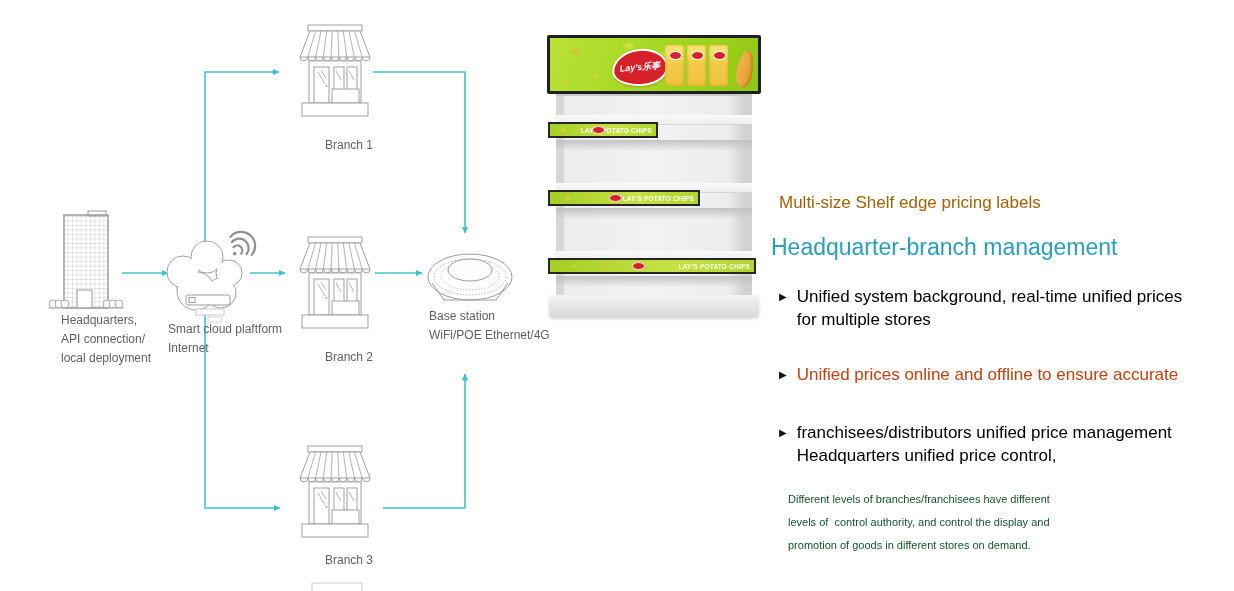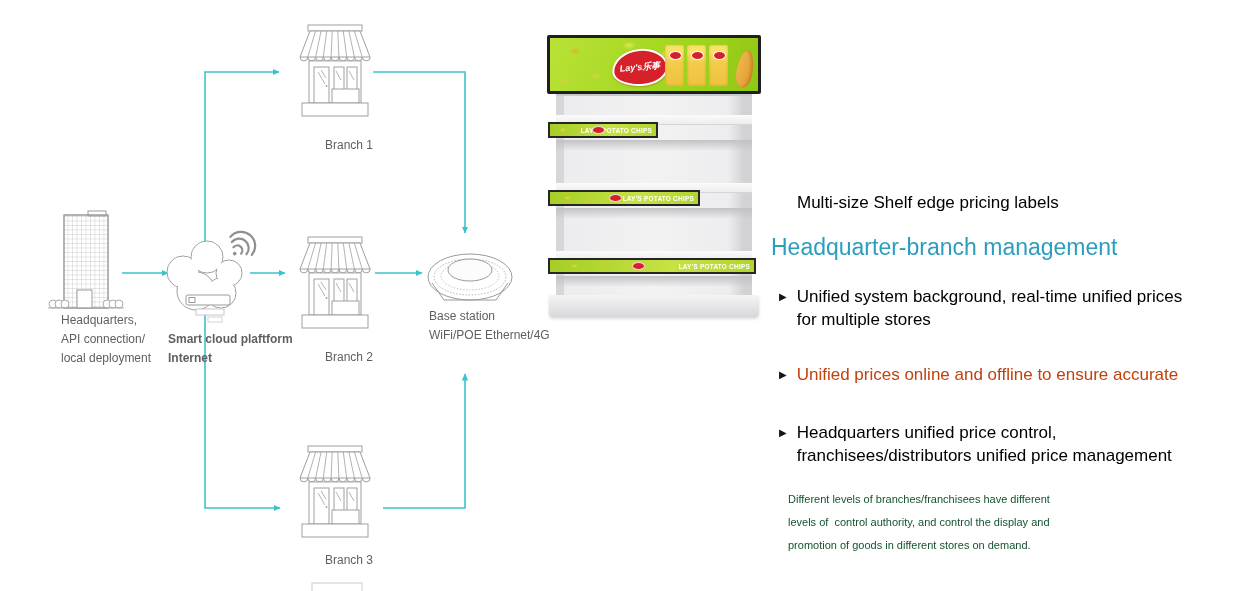--- a/index.html
+++ b/index.html
@@ -54,21 +54,21 @@
         radial-gradient(ellipse 5px 3px at 28% 40%, rgba(240,180,70,.6), transparent 70%),
         linear-gradient(90deg,#a6ce25,#c6e244 60%,#b1d52e);}
   .strip-logo{position:absolute;left:40%;top:2px;width:13px;height:8px;background:#d6212b;
        border-radius:50%;border:1px solid #ffffffcc;box-sizing:border-box;}
   .strip-text{margin-left:auto;padding-right:4px;font-size:6.5px;font-weight:bold;
        color:#fff;letter-spacing:.2px;white-space:nowrap;}
   .strip1{top:87px;width:110px;}
   .strip2{top:155px;width:152px;}
   .strip3{top:223px;width:208px;}
   
-  .subtitle{position:absolute;left:797px;top:193px;font-size:17px;color:#000000;}
+  .subtitle{position:absolute;left:779px;top:193px;font-size:17px;color:#a16207;}
   .heading{position:absolute;left:771px;top:234px;font-size:23px;color:#2b9dbd;}
   .bullet{position:absolute;left:779px;display:flex;gap:10px;}
   .bullet-marker{font-size:10px;color:#141414;line-height:23px;flex:0 0 auto;}
   .bullet-lines{font-size:17px;line-height:23px;color:#000000;}
   .bullet-lines.teal{color:#c2410c;}
   .bullet-lines div{white-space:pre;}
   .b1{top:285px;} .b2{top:363px;} .b3{top:421px;}
   .paragraph{position:absolute;left:788px;top:488px;font-size:11px;line-height:23px;color:#14532d;}
   .paragraph div{white-space:pre;}
 </style>
@@ -181,21 +181,21 @@
     </g>
 
     <rect x="312" y="583" width="50" height="12" fill="none" stroke="#cccccc"></rect>
   </svg>
 
   <div class="dlabel" style="left:53px;top:311px;margin-left:8px;">
     <div>Headquarters,</div>
     <div>API connection/</div>
     <div>local deployment</div>
   </div>
-  <div class="dlabel" style="left:168px;top:330px;font-weight:bold;">
+  <div class="dlabel" style="left:168px;top:320px;">
     <div>Smart cloud plaftform</div>
     <div>Internet</div>
   </div>
   <div class="dlabel center" style="left:297px;top:136px;width:76px;">Branch 1</div>
   <div class="dlabel center" style="left:297px;top:348px;width:76px;">Branch 2</div>
   <div class="dlabel center" style="left:297px;top:551px;width:76px;">Branch 3</div>
   <div class="dlabel" style="left:429px;top:307px;">
     <div>Base station</div>
     <div>WiFi/POE Ethernet/4G</div>
   </div>
@@ -251,22 +251,22 @@
   <div class="bullet b2">
     <span class="bullet-marker">▶</span>
     <div class="bullet-lines teal">
       <div>Unified prices online and offline to ensure accurate</div>
     </div>
   </div>
 
   <div class="bullet b3">
     <span class="bullet-marker">▶</span>
     <div class="bullet-lines">
+      <div>franchisees/distributors unified price management</div>
       <div>Headquarters unified price control,</div>
-      <div>franchisees/distributors unified price management</div>
     </div>
   </div>
 
   <div class="paragraph">
     <div>Different levels of branches/franchisees have different</div>
     <div>levels of  control authority, and control the display and</div>
     <div>promotion of goods in different stores on demand.</div>
   </div>
 
 </div>

